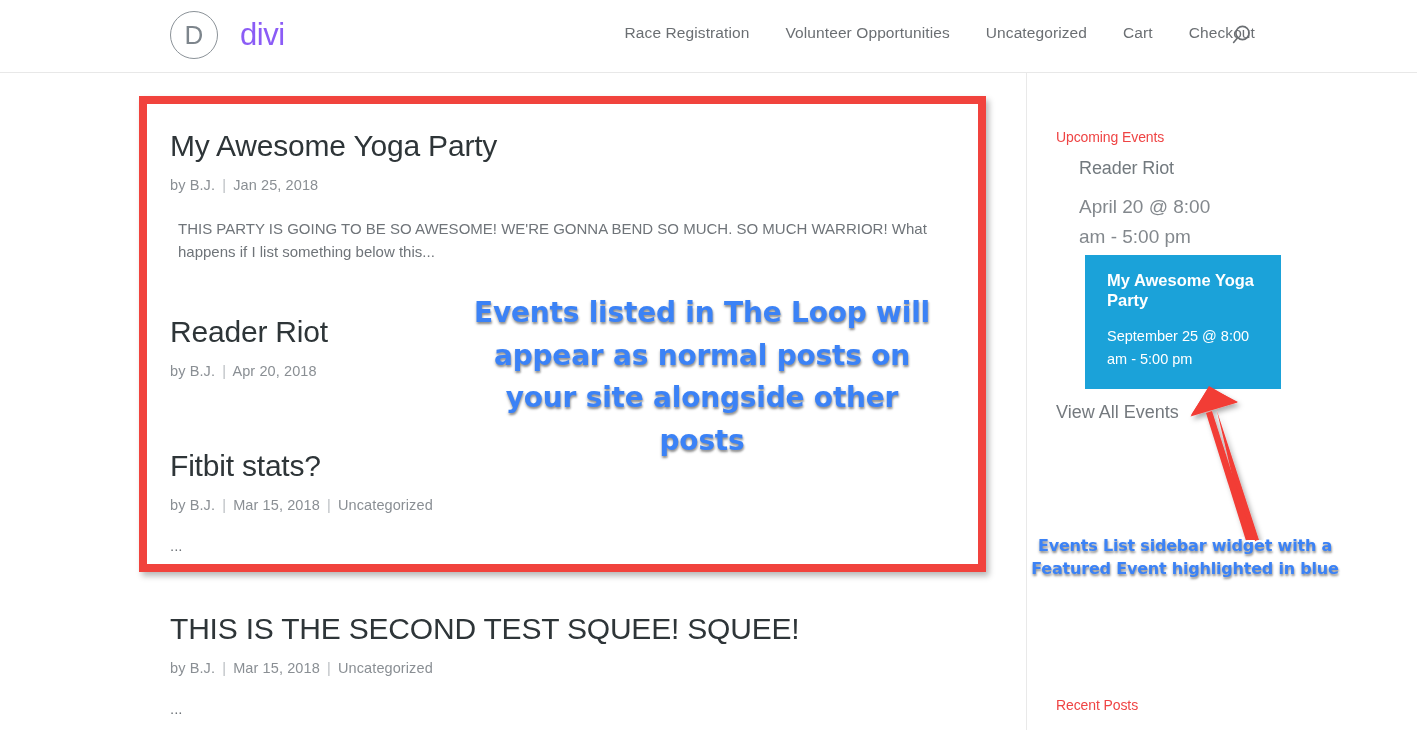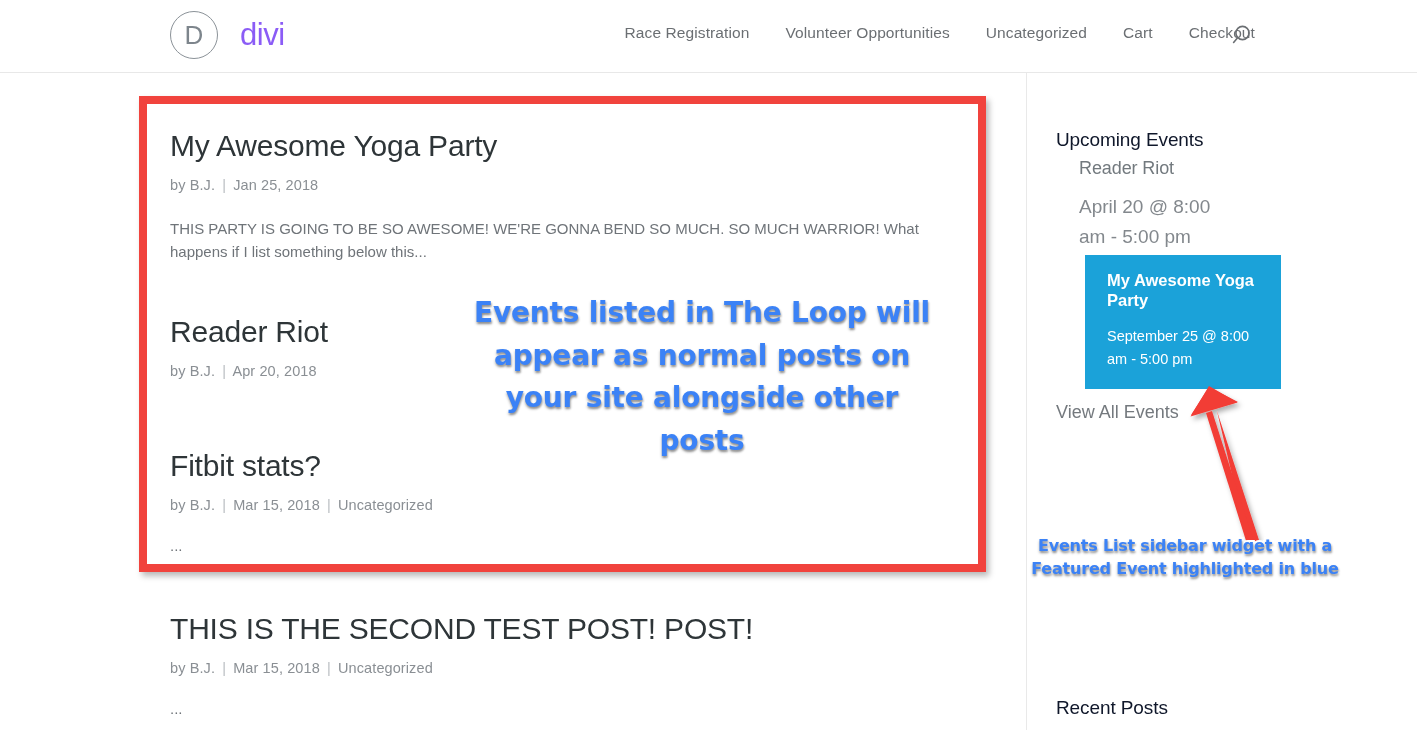--- a/index.html
+++ b/index.html
@@ -113,32 +113,33 @@
     margin-top: 13px;
     letter-spacing: 0.1px;
   }
   .post-meta .sep { color: #b9bdc1; padding: 0 3px; }
   .post-excerpt {
     font-size: 15px;
     color: #6f7479;
     line-height: 1.55;
     margin-top: 24px;
     width: 775px;
+    margin-left: 8px;
   }
   .post-ellipsis {
     font-size: 15px;
     color: #6f7479;
     margin-top: 24px;
   }
 
   
   #sidebar-inner { position: absolute; left: 29px; top: 0; width: 330px; }
   .widget-title {
-    font-size: 19px;
-    color: #0f172a;
+    font-size: 14px;
+    color: #ef4444;
     font-weight: 400;
     letter-spacing: -0.1px;
   }
   .ev-name {
     font-size: 18px;
     color: #72797e;
     font-weight: 400;
     cursor: pointer;
     letter-spacing: -0.1px;
   }
@@ -271,21 +272,21 @@
       <span>by B.J.</span>
       <span class="sep">|</span>
       <span>Mar 15, 2018</span>
       <span class="sep">|</span>
       <span>Uncategorized</span>
     </div>
     <div class="post-ellipsis">...</div>
   </article>
 
   <article class="post" style="top:539px;">
-    <h2 class="post-title sz-lg">THIS IS THE SECOND TEST POST! POST!</h2>
+    <h2 class="post-title sz-lg">THIS IS THE SECOND TEST SQUEE! SQUEE!</h2>
     <div class="post-meta">
       <span>by B.J.</span>
       <span class="sep">|</span>
       <span>Mar 15, 2018</span>
       <span class="sep">|</span>
       <span>Uncategorized</span>
     </div>
     <div class="post-ellipsis">...</div>
   </article>
 

